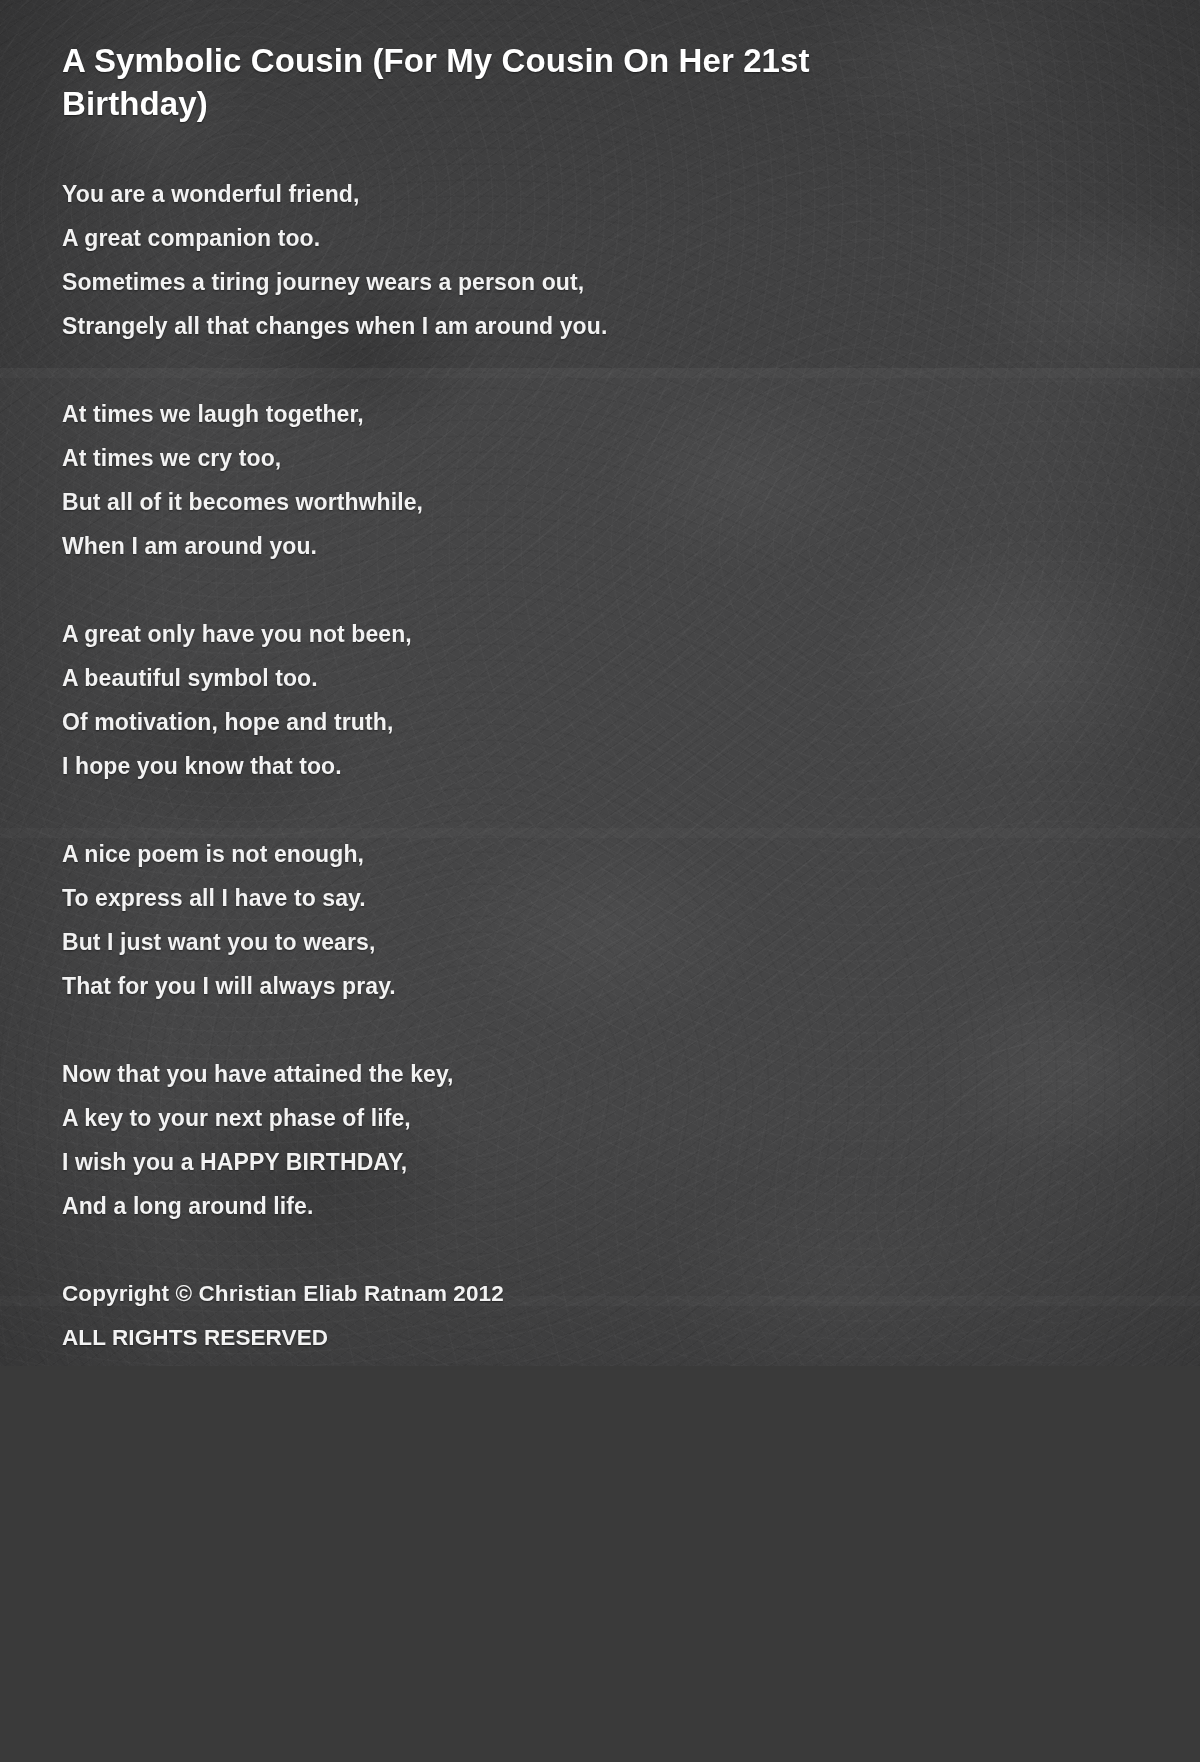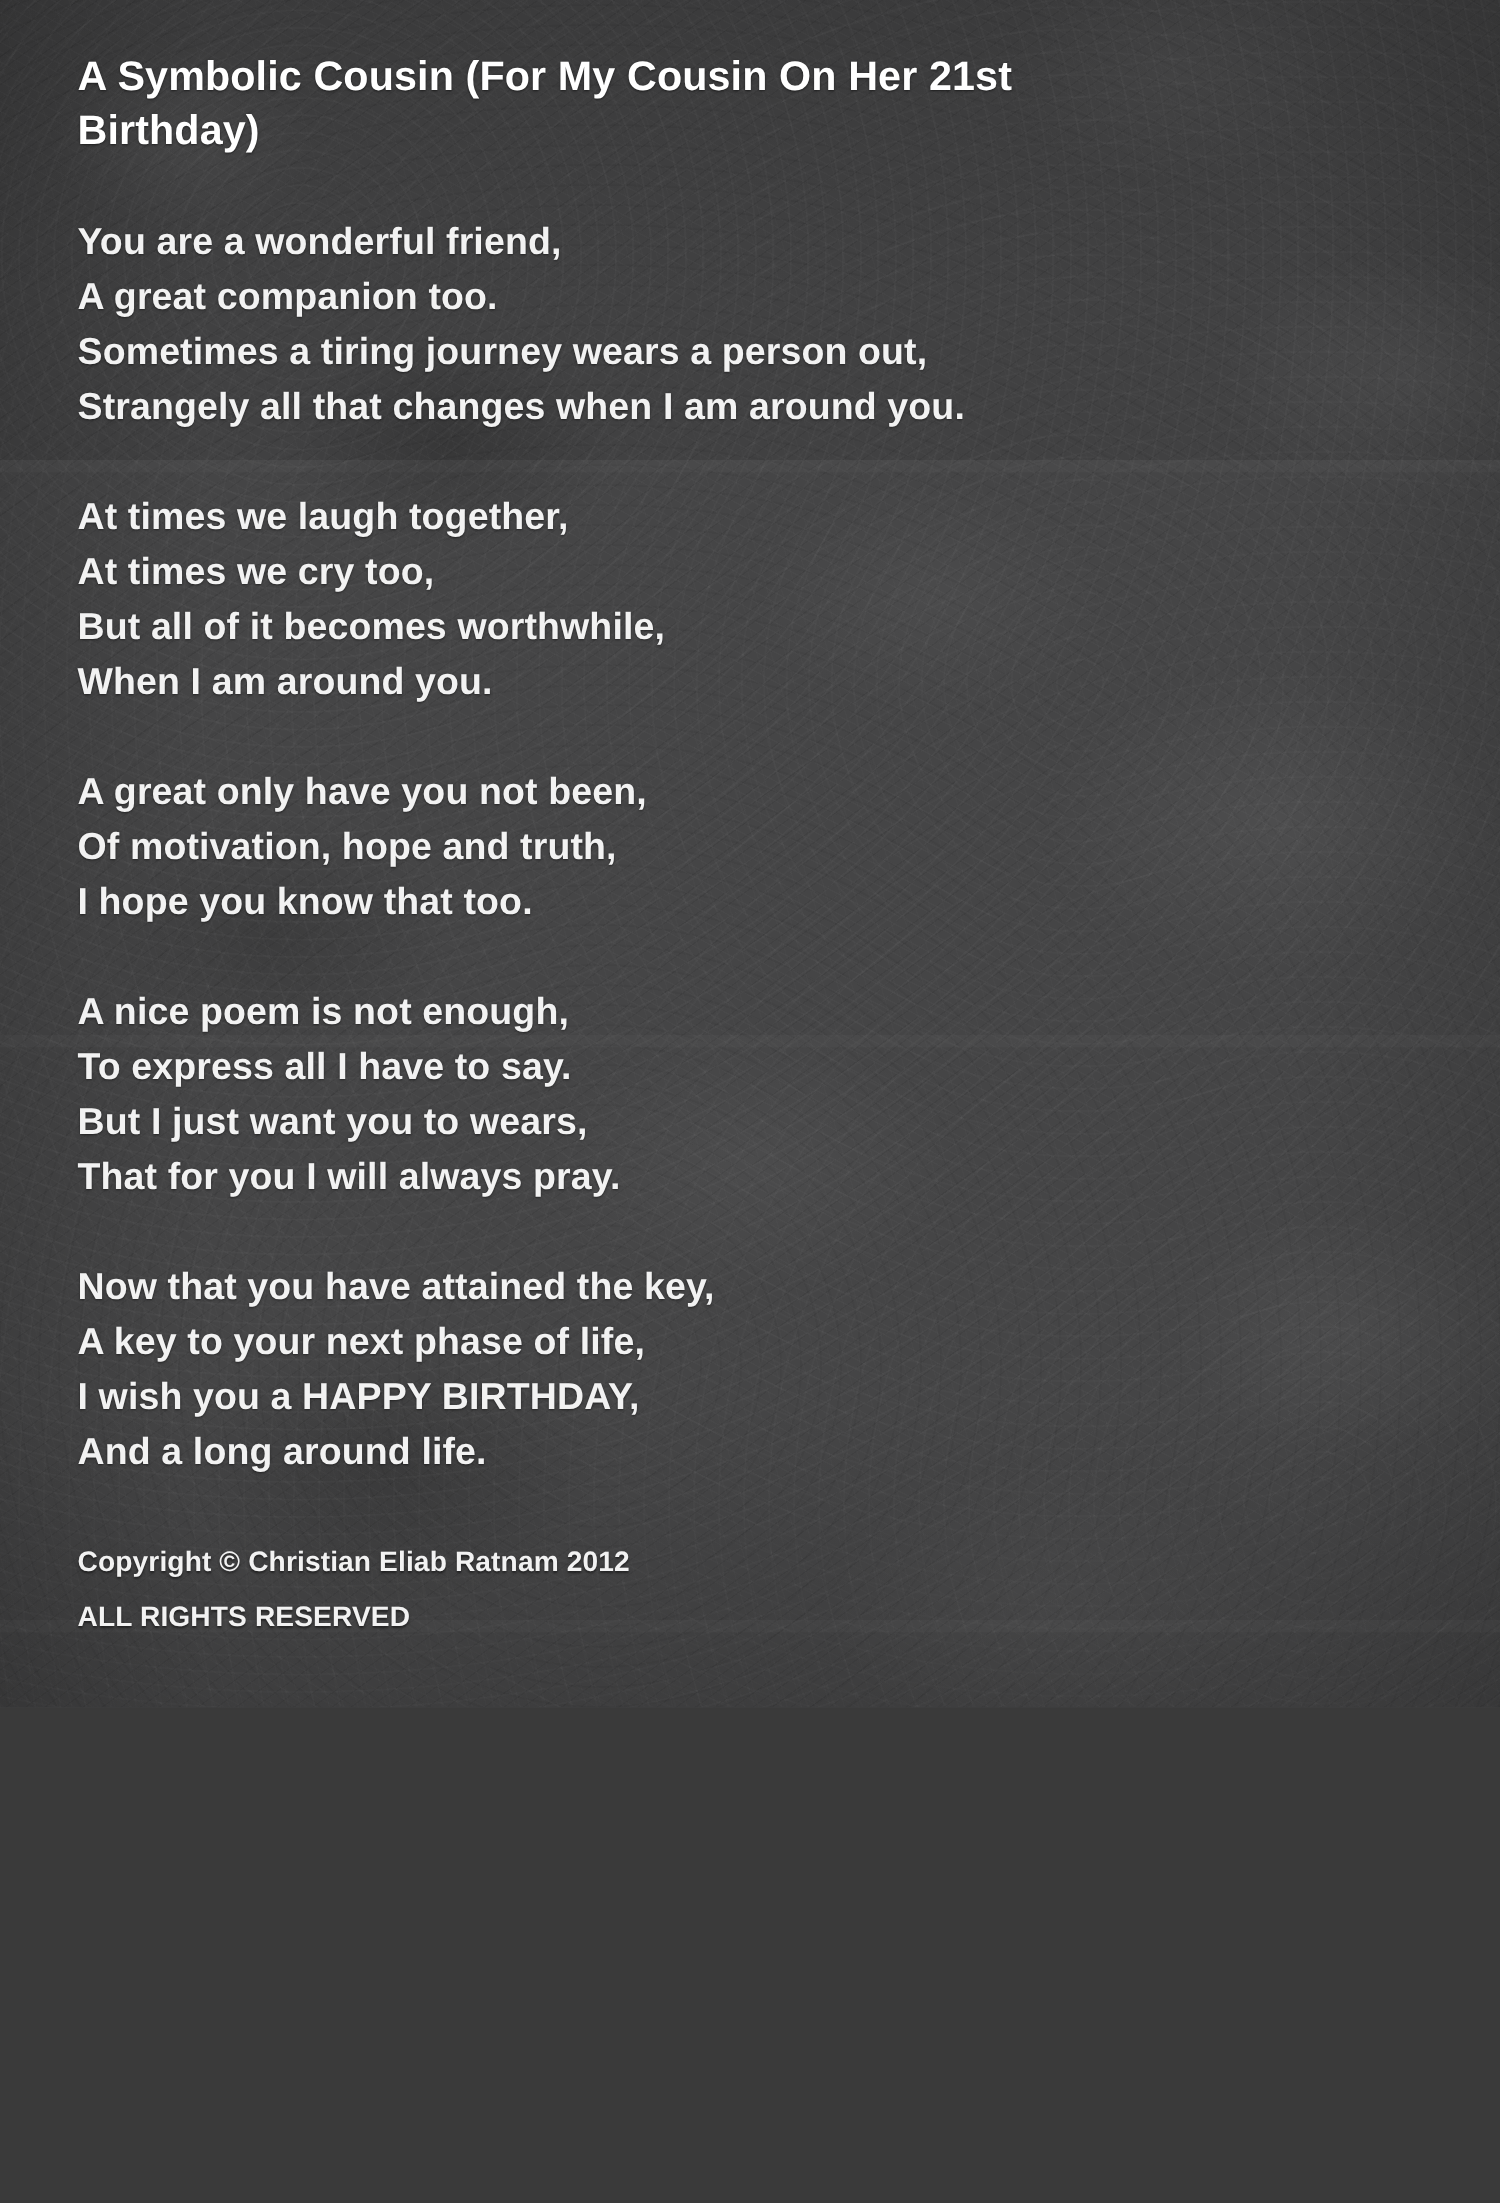--- a/index.html
+++ b/index.html
@@ -108,21 +108,21 @@
 
   .stanza {
     margin: 0;
     padding: 0;
   }
   .stanza-gap { height: 44px; }
   .first-stanza-gap { height: 46px; }
 
   .line {
     color: #f2f2f2;
-    font-size: 30px;
+    font-size: 23px;
     font-weight: bold;
     line-height: 44px;
     letter-spacing: .1px;
     white-space: pre;
     text-shadow: 0 1px 2px rgba(0,0,0,.5);
   }
 
   .copyright-block { margin-top: 44px; }
   .copyright-line {
     color: #f2f2f2;
@@ -179,20 +179,21 @@
       <div class="line">At times we laugh together,</div>
       <div class="line">At times we cry too,</div>
       <div class="line">But all of it becomes worthwhile,</div>
       <div class="line">When I am around you.</div>
     </div>
 
     <div class="stanza-gap"></div>
 
     <div class="stanza">
       <div class="line">A great only have you not been,</div>
+      <div class="line">A beautiful symbol too.</div>
       <div class="line">Of motivation, hope and truth,</div>
       <div class="line">I hope you know that too.</div>
     </div>
 
     <div class="stanza-gap"></div>
 
     <div class="stanza">
       <div class="line">A nice poem is not enough,</div>
       <div class="line">To express all I have to say.</div>
       <div class="line">But I just want you to wears,</div>

